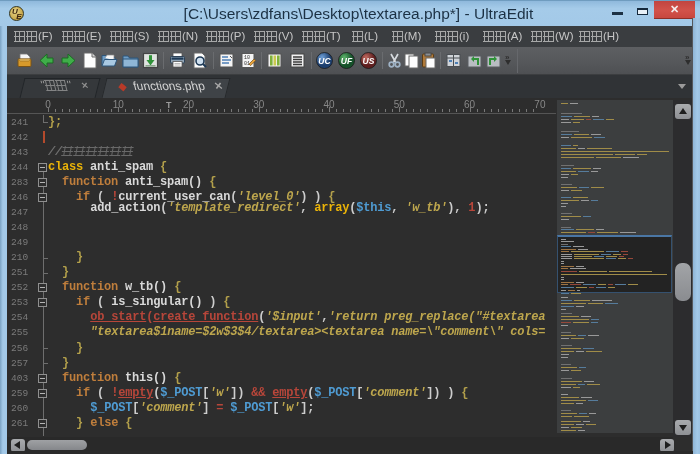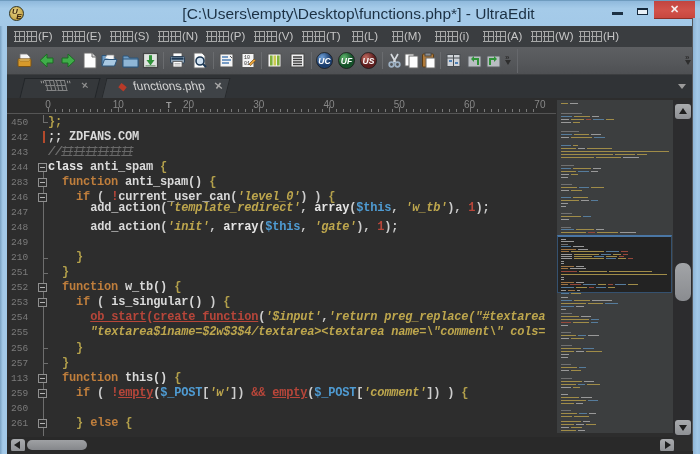--- a/index.html
+++ b/index.html
@@ -49,21 +49,21 @@
 #ruler .tmark{position:absolute;left:159px;top:2px;font-size:9px;color:#9a9a9a;font-weight:bold}
 
 #codebg{position:absolute;left:7px;top:114px;width:549px;height:323px;overflow:hidden}
 #code{position:absolute;left:-7px;top:-114px;width:700px;height:454px;font-family:"Liberation Mono",monospace;font-size:12px;font-weight:bold}
 .ln{position:absolute;height:15px;line-height:15px;white-space:pre;width:700px;letter-spacing:-0.2px}
 .gn{position:absolute;left:11px;width:19px;height:15px;line-height:15.5px;font-family:"Liberation Mono",monospace;font-size:9.5px;font-weight:normal;color:#7b7b7b}
 .fv{position:absolute;left:42.5px;width:1px;background:#6e6e6e}
 .fh{position:absolute;left:43px;width:5px;height:1px;background:#6e6e6e}
 .fb{position:absolute;left:38px;width:9px;height:9px;border:1px solid #909090;background:#2e2e2e}
 .fb b{position:absolute;left:1px;top:3px;width:5px;height:1px;background:#b5b5b5}
-.t{color:#cdcdcd}.i{color:#d9d9d9}.k1{color:#e5e5e5}.k2{color:#bf7e3c}
+.t{color:#cdcdcd}.i{color:#d9d9d9}.k1{color:#eab308}.k2{color:#bf7e3c}
 .s{color:#bda64d;font-style:italic}.b{color:#b3a04b}.r{color:#b7463a}
 .ru{color:#b7463a;text-decoration:underline}.v{color:#4f9bd2}
 .c{color:#707070;font-style:italic}
 
 #mini{position:absolute;left:557px;top:100px;width:117px;height:333px;background:#3c3e3f;overflow:hidden}
 #minin{position:absolute;left:-557px;top:-100px;width:700px;height:454px}
 #minin i{position:absolute}
 #vport{position:absolute;left:0px;top:135px;width:115px;height:58px;background:#232323;border:1px solid #35516f;border-top:2px solid #4a76a4}
 #mscroll{position:absolute;left:673px;top:100px;width:19px;height:337px;background:#2c2c2e}
 .sbtn{position:absolute;left:1.5px;width:16px;height:15px;background:linear-gradient(#a9abae,#8e9094);border-radius:3px}
@@ -82,37 +82,36 @@
 #bl{position:absolute;left:0;top:26px;width:7px;height:428px;background:linear-gradient(to right,#7ba3c4,#a3c9e8 40%,#a3c9e8)}
 #br{position:absolute;left:693px;top:18px;width:7px;height:436px;background:linear-gradient(to right,#8fb5d6,#a3c9e8 60%,#9cc2e2)}
 #brline{position:absolute;left:692px;top:18px;width:1px;height:436px;background:#55585c}
 #bbot{position:absolute;left:7px;top:451px;width:686px;height:3px;background:#2a2a2a}
 </style></head><body>
 <div id="win">
 <div id="bg2" style="position:absolute;left:7px;top:98px;width:686px;height:356px;background:#2d2d2d"></div>
 <div id="codebg">
       <div id="code">
 <div class="ln" style="top:114.6px;padding-left:48.0px"><span class="b">};</span></div>
-<div class="ln" style="top:129.7px;padding-left:48.0px"><span class="i">;; ZDFANS.COM</span></div>
 <div class="ln" style="top:144.7px;padding-left:48.0px"><span class="c">//<i class="cjc" style="width:11px"></i><i class="cjc" style="width:11px"></i><i class="cjc" style="width:11px"></i><i class="cjc" style="width:11px"></i><i class="cjc" style="width:11px"></i><i class="cjc" style="width:11px"></i></span></div>
 <div class="ln" style="top:159.8px;padding-left:48.0px"><span class="k1">class</span><span class="i"> anti_spam </span><span class="b">{</span></div>
 <div class="ln" style="top:174.8px;padding-left:62.1px"><span class="k2">function</span><span class="i"> anti_spam() </span><span class="b">{</span></div>
 <div class="ln" style="top:189.9px;padding-left:76.1px"><span class="k2">if</span><span class="t"> ( </span><span class="r">!</span><span class="i">current_user_can</span><span class="t">(</span><span class="s">'level_0'</span><span class="t">) ) </span><span class="b">{</span></div>
 <div class="ln" style="top:201px;padding-left:90.2px"><span class="i">add_action</span><span class="t">(</span><span class="s">'template_redirect'</span><span class="t">, </span><span class="k1">array</span><span class="t">(</span><span class="v">$this</span><span class="t">, </span><span class="s">'w_tb'</span><span class="t">), </span><span class="r">1</span><span class="t">);</span></div>
-<div class="ln" style="top:220.0px;padding-left:90.2px"><span class="i">add_action</span><span class="t">(</span><span class="s">'init'</span><span class="t">, </span><span class="k1">array</span><span class="t">(</span><span class="v">$this</span><span class="t">, </span><span class="s">'gate'</span><span class="t">), </span><span class="r">1</span><span class="t">);</span></div>
 <div class="ln" style="top:250.1px;padding-left:76.1px"><span class="b">}</span></div>
 <div class="ln" style="top:265.2px;padding-left:62.1px"><span class="b">}</span></div>
 <div class="ln" style="top:280.3px;padding-left:62.1px"><span class="k2">function</span><span class="i"> w_tb() </span><span class="b">{</span></div>
 <div class="ln" style="top:310.4px;padding-left:90.2px"><span class="ru">ob_start</span><span class="r">(</span><span class="ru">create_function</span><span class="t">(</span><span class="s">'$input'</span><span class="t">,</span><span class="s">'return preg_replace("#textarea</span></div>
 <div class="ln" style="top:295.3px;padding-left:76.1px"><span class="k2">if</span><span class="t"> ( </span><span class="i">is_singular()</span><span class="t"> ) </span><span class="b">{</span></div>
 <div class="ln" style="top:325.4px;padding-left:90.2px"><span class="s">"textarea$1name=$2w$3$4/textarea&gt;&lt;textarea name=\"comment\" cols=</span></div>
 <div class="ln" style="top:340.5px;padding-left:76.1px"><span class="b">}</span></div>
 <div class="ln" style="top:355.6px;padding-left:62.1px"><span class="b">}</span></div>
 <div class="ln" style="top:370.6px;padding-left:62.1px"><span class="k2">function</span><span class="i"> this() </span><span class="b">{</span></div>
 <div class="ln" style="top:385.7px;padding-left:76.1px"><span class="k2">if</span><span class="t"> ( </span><span class="r">!</span><span class="ru">empty</span><span class="t">(</span><span class="v">$_POST</span><span class="t">[</span><span class="s">'w'</span><span class="t">]) </span><span class="r">&amp;&amp;</span><span class="t"> </span><span class="ru">empty</span><span class="t">(</span><span class="v">$_POST</span><span class="t">[</span><span class="s">'comment'</span><span class="t">]) ) </span><span class="b">{</span></div>
+<div class="ln" style="top:400.7px;padding-left:90.2px"><span class="v">$_POST</span><span class="t">[</span><span class="s">'comment'</span><span class="t">] </span><span class="r">=</span><span class="t"> </span><span class="v">$_POST</span><span class="t">[</span><span class="s">'w'</span><span class="t">];</span></div>
 <div class="ln" style="top:415.8px;padding-left:76.1px"><span class="b">}</span><span class="t"> </span><span class="k2">else</span><span class="t"> </span><span class="b">{</span></div>
 <div class="fv" style="top:167px;height:269px"></div>
         <div class="fv" style="top:115px;height:7px"></div>
         <div class="fh" style="top:122px"></div>
         <div class="fh" style="top:258px"></div>
         <div class="fh" style="top:273px"></div>
         <div class="fh" style="top:348px"></div>
         <div class="fh" style="top:363px"></div>
         <div class="fb" style="top:163px">
           <b></b>
@@ -135,44 +134,44 @@
         <div class="fb" style="top:389px">
           <b></b>
         </div>
         <div class="fb" style="top:419px">
           <b></b>
         </div>
         <div style="position:absolute;left:43px;top:131px;width:2px;height:12px;background:#b44a2c"></div>
 </div>
     </div>
 <div id="gut">
-      <div class="gn" style="top:114.6px">450</div>
+      <div class="gn" style="top:114.6px">241</div>
       <div class="gn" style="top:129.7px">242</div>
       <div class="gn" style="top:144.7px">243</div>
       <div class="gn" style="top:159.8px">244</div>
       <div class="gn" style="top:174.8px">283</div>
       <div class="gn" style="top:189.9px">246</div>
       <div class="gn" style="top:205.0px">247</div>
       <div class="gn" style="top:220.0px">248</div>
       <div class="gn" style="top:235.1px">249</div>
       <div class="gn" style="top:250.1px">210</div>
       <div class="gn" style="top:265.2px">251</div>
       <div class="gn" style="top:280.3px">252</div>
       <div class="gn" style="top:295.3px">253</div>
       <div class="gn" style="top:310.4px">254</div>
       <div class="gn" style="top:325.4px">255</div>
       <div class="gn" style="top:340.5px">256</div>
       <div class="gn" style="top:355.6px">257</div>
-      <div class="gn" style="top:370.6px">113</div>
+      <div class="gn" style="top:370.6px">403</div>
       <div class="gn" style="top:385.7px">259</div>
       <div class="gn" style="top:400.7px">260</div>
       <div class="gn" style="top:415.8px">261</div>
     </div>
 <div id="title">
-      <span class="txt">[C:\Users\empty\Desktop\functions.php*] - UltraEdit</span>
+      <span class="txt">[C:\Users\zdfans\Desktop\textarea.php*] - UltraEdit</span>
 <span id="logo">
         <u>U</u>
         <s>E</s>
       </span>
       <span id="tmin"></span>
       <span id="tmax"></span>
 <span id="tclose">
         <span>✕</span>
       </span>
     </div>

